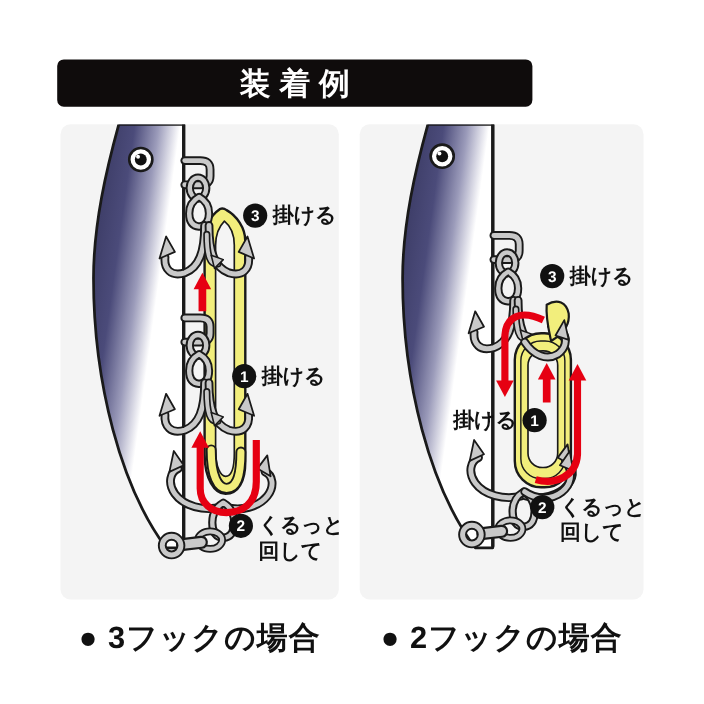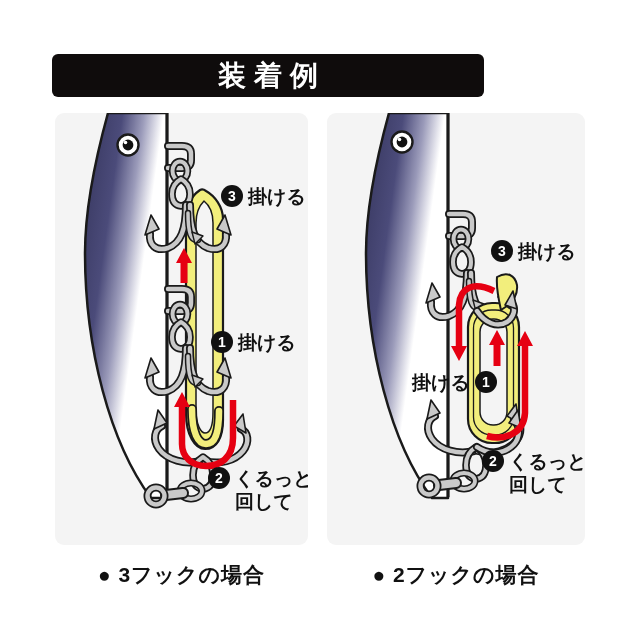--- a/index.html
+++ b/index.html
@@ -24,21 +24,21 @@
     position:absolute;display:flex;align-items:flex-start;gap:5px;color:#111;
     font-size:19px;font-weight:bold;line-height:23px;white-space:nowrap;
   }
   .step-num{
     flex:0 0 auto;width:22px;height:22px;border-radius:50%;background:#111;color:#fff;
     display:inline-flex;align-items:center;justify-content:center;
     font-size:14px;font-weight:bold;line-height:1;
   }
   .step .lines{display:flex;flex-direction:column;}
   .caption{
-    position:absolute;top:561px;font-size:21px;font-weight:bold;color:#111;
+    position:absolute;top:561px;font-size:28px;font-weight:bold;color:#111;
     text-align:center;letter-spacing:1px;
   }
   .caption.left{left:55px;width:253px;}
   .caption.right{left:327px;width:258px;}
 </style>
 </head>
 <body>
 
 <svg width="0" height="0" style="position:absolute" aria-hidden="true">
   <defs>

